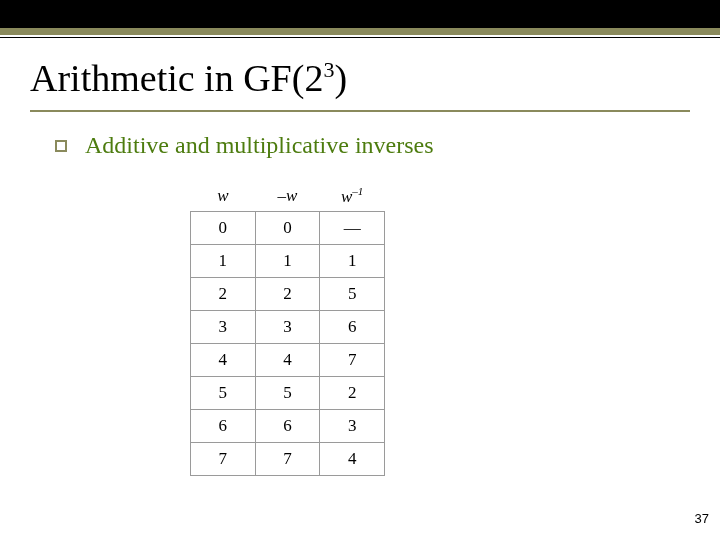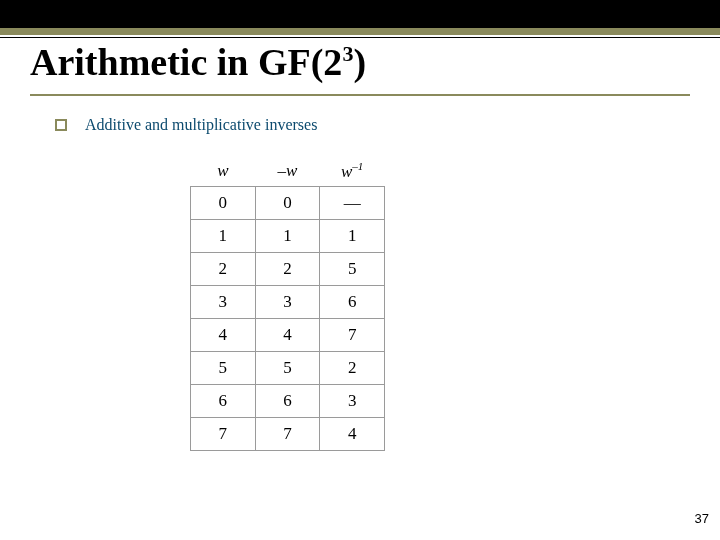--- a/index.html
+++ b/index.html
@@ -27,22 +27,22 @@
     }
     .thin-line {
       width: 100%;
       height: 1px;
       background: #000000;
       margin-top: 2px;
     }
     .title {
       font-size: 38px;
       color: #000000;
-      margin: 2px 0 0 30px;
-      font-weight: bold;
+      margin: 18px 0 0 30px;
+      font-weight: normal;
     }
     .title sup {
       font-size: 22px;
       vertical-align: super;
     }
     .divider {
       margin: 10px 30px 0 30px;
       height: 2px;
       background: #8a8a5c;
     }
@@ -52,22 +52,22 @@
       margin: 20px 0 0 55px;
     }
     .bullet-box {
       width: 12px;
       height: 12px;
       border: 2px solid #8a8a5c;
       margin-right: 18px;
       flex-shrink: 0;
     }
     .bullet-text {
-      font-size: 16px;
-      color: #0c4a6e;
+      font-size: 24px;
+      color: #4d7c0f;
     }
     .table-wrap {
       margin: 22px 0 0 190px;
       width: 195px;
     }
     .inv-table {
       border-collapse: collapse;
       width: 100%;
       font-family: "Times New Roman", Times, serif;
     }

